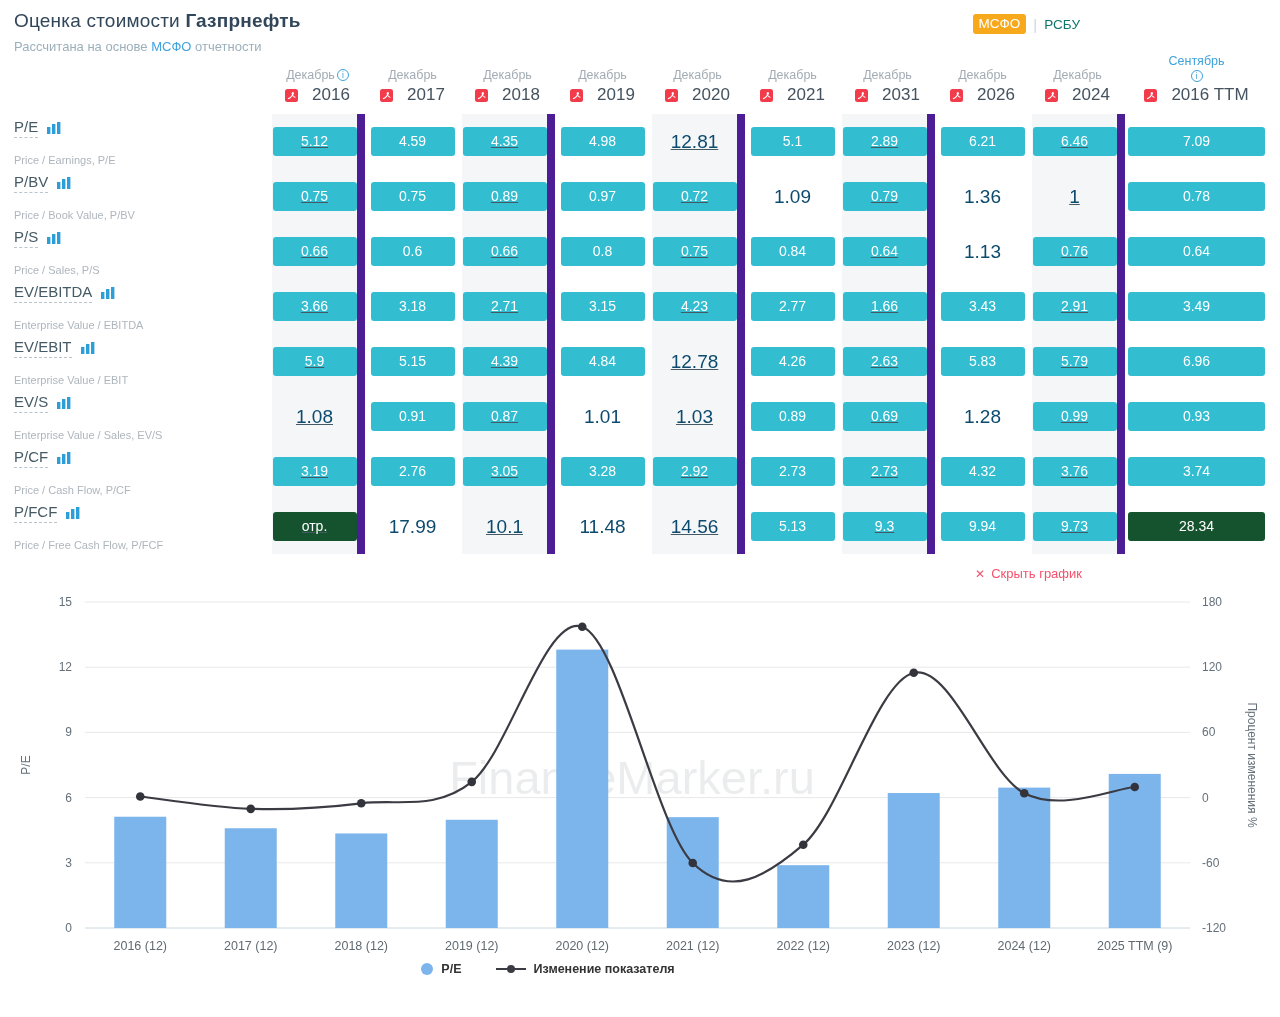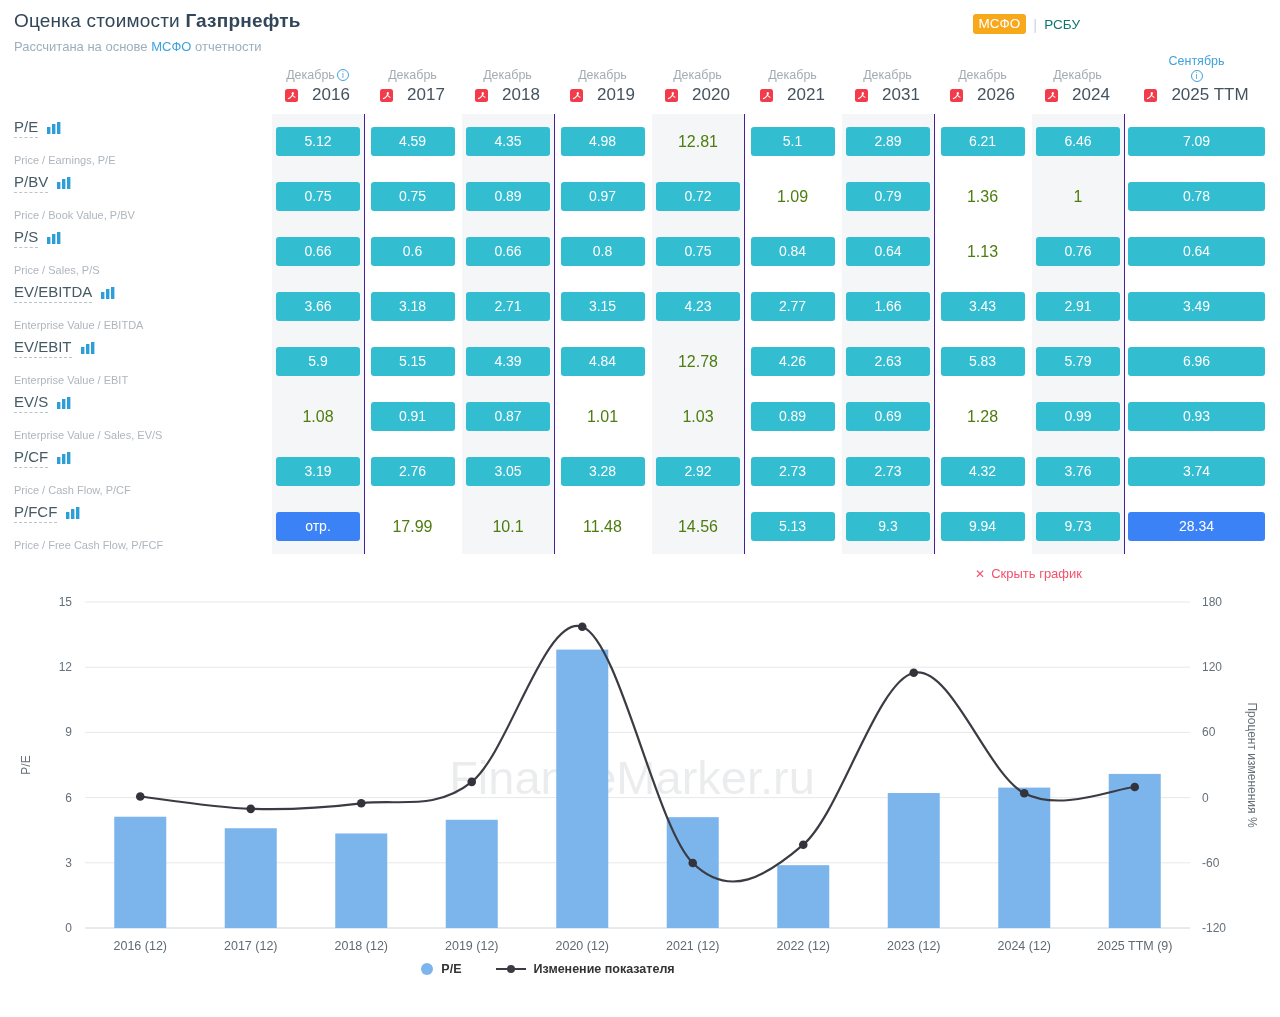--- a/index.html
+++ b/index.html
@@ -31,26 +31,26 @@
     color:#41a3dc; font-size:8.5px; line-height:10px; text-align:center; font-style:normal; cursor:pointer; }
   .pdf-icon { display:inline-block; cursor:pointer; }
 
   .label-cell { height:55px; display:flex; flex-direction:column; justify-content:center; }
   .metric-top { display:flex; align-items:center; gap:9px; }
   .metric-name { font-size:15px; color:#455a64; border-bottom:1px dashed #b9c4cc; padding-bottom:2px; cursor:pointer; }
   .metric-desc { font-size:11px; color:#aeb6bd; margin-top:16px; }
   .bars-icon { cursor:pointer; display:inline-flex; }
 
   .td { height:55px; display:flex; align-items:center; justify-content:center; }
-  .td.striped { background:#f5f6f7; border-left:2px solid #fff; border-right:1px solid #4c1d95; }
+  .td.striped { background:#f5f6f7; border-left:2px solid #fff; border-right:8px solid #4c1d95;text-decoration:underline; }
   .badge { width:84px; padding:6px 0 7px; border-radius:3px; color:#fff; font-size:14px; text-align:center; }
   .td.wide .badge { width:137px; }
   .badge.teal { background:#33bdd1; }
-  .badge.red  { background:#3b82f6; }
-  .plainval { font-size:16px; color:#4d7c0f; }
+  .badge.red  { background:#14532d; }
+  .plainval { font-size:19px; color:#0c4a6e; }
 
   
   .chart-section { position:relative; margin-top:8px; }
   .hide-chart { position:absolute; top:4px; right:14px; color:#f4516c; font-size:13px; display:flex; align-items:center; gap:6px; cursor:pointer; z-index:2; }
   .hide-chart .x { font-size:12px; }
   #chart-svg { display:block; width:1280px; height:400px; }
   .legend { display:flex; justify-content:center; align-items:center; gap:34px; font-size:12.5px; font-weight:bold; color:#333; margin-top:0px; }
   .legend-item { display:flex; align-items:center; gap:8px; cursor:pointer; }
   .legend-dot { width:12px; height:12px; border-radius:50%; background:#7cb5ec; display:inline-block; }
 </style>
@@ -185,21 +185,21 @@
       <div class="th">
         <div class="month blue">
           <span>Сентябрь</span>
           <span class="info-icon">i</span>
         </div>
         <div class="year">
           <svg width="13" height="13" class="pdf-icon">
             <rect width="13" height="13" rx="2.5" fill="#f23b4b"></rect>
             <path d="M3.4 9.6 C5 9 7.9 6.4 8.4 4.4 C8.7 3.2 7.1 3.1 7.2 4.6 C7.3 6.2 8.9 8 10.1 8.2" stroke="#fff" stroke-width="1.1" fill="none" stroke-linecap="round"></path>
           </svg>
-          <span>2025 TTM</span>
+          <span>2016 TTM</span>
         </div>
       </div>
       <div class="label-cell">
         <div class="metric-top">
           <span class="metric-name">P/E</span>
           <svg width="14" height="12" class="bars-icon">
             <rect x="0" y="5" width="3.4" height="7" fill="#2d9fd8"></rect>
             <rect x="5" y="2" width="3.4" height="10" fill="#2d9fd8"></rect>
             <rect x="10" y="0" width="3.4" height="12" fill="#2d9fd8"></rect>
           </svg>

